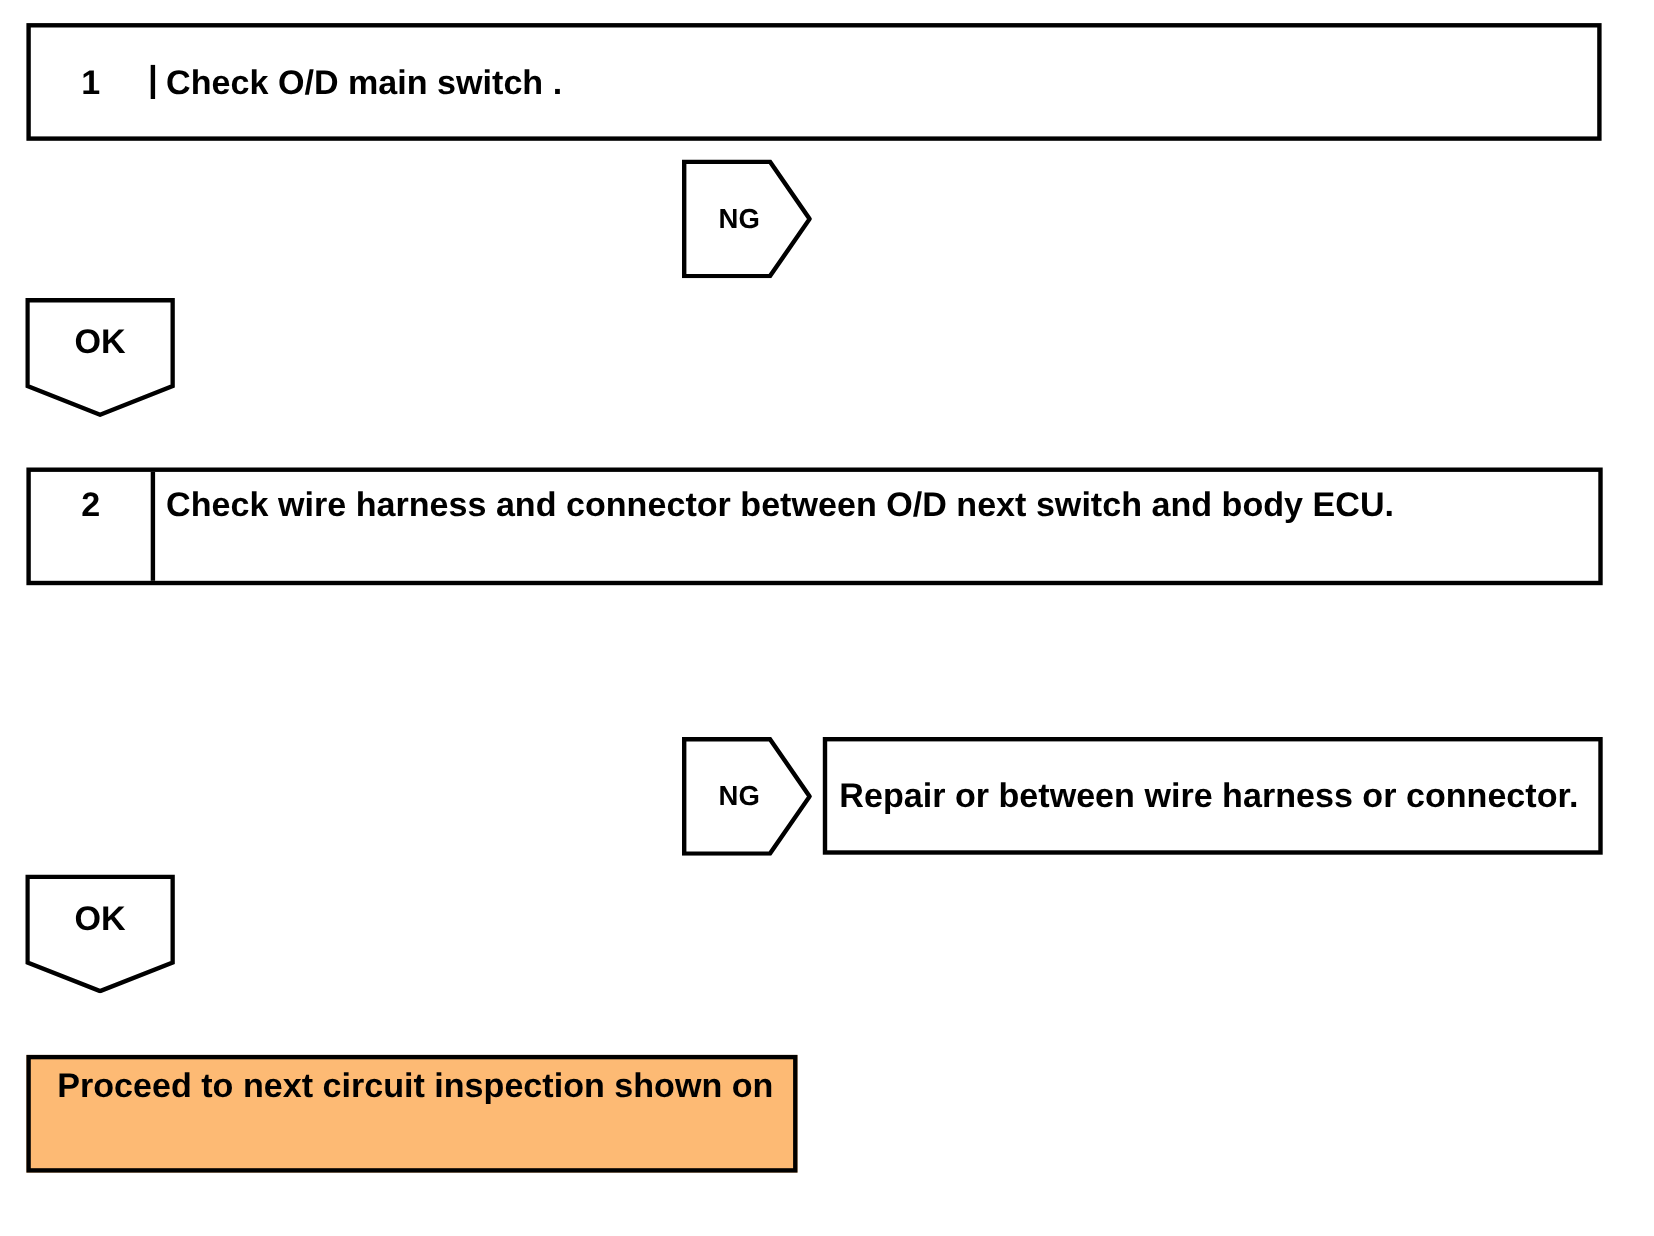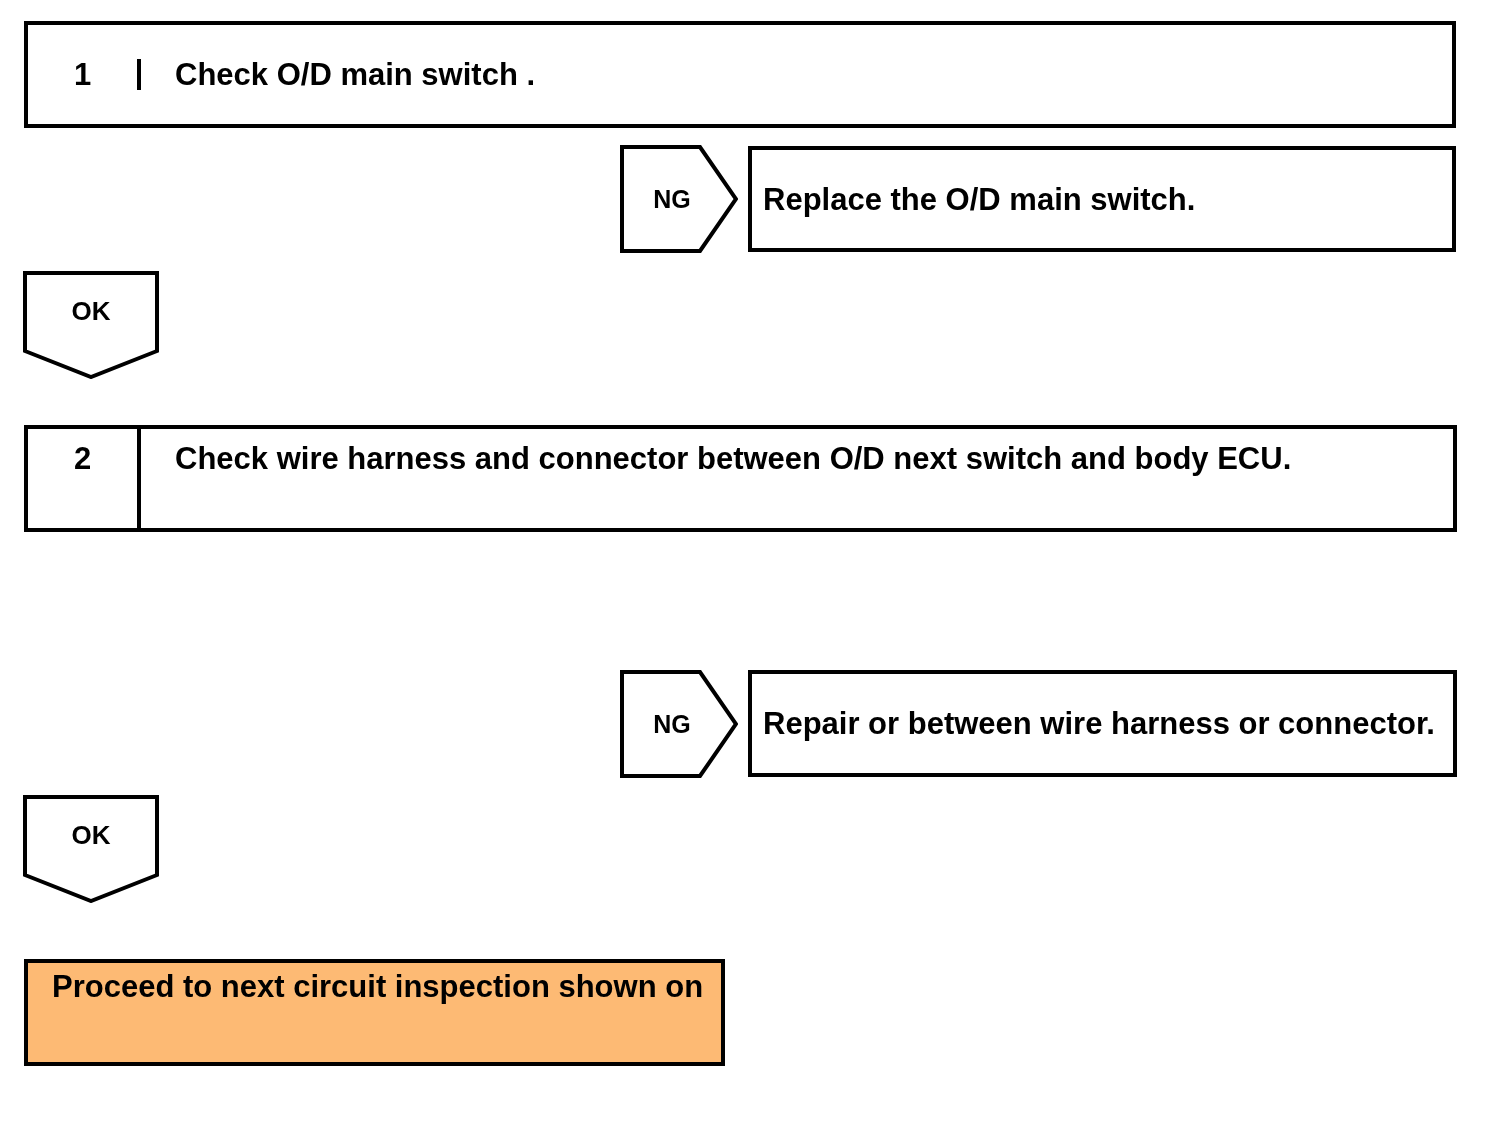--- a/index.html
+++ b/index.html
@@ -35,21 +35,20 @@
     justify-content: center;
     font-size: 31px;
     line-height: 31px;
   }
   .step-instruction {
     flex: 1;
     padding-left: 10px;
     font-size: 31px;
     line-height: 31px;
     white-space: pre;
-    margin-left: 24px;
   }
   .v-center { align-items: center; }
   .v-center .step-num { align-items: center; }
   .v-top .step-num { padding-top: 14px; }
   .v-top .step-instruction { padding-top: 14px; }
 
   
   .ng-arrow {
     width: 118px;
     height: 108px;
@@ -73,21 +72,21 @@
   }
   .ok-shape svg { position: absolute; left: 0; top: 0; }
   .ok-label {
     position: absolute;
     left: 0; top: 0;
     width: 100%;
     height: 80px;   
     display: flex;
     align-items: center;
     justify-content: center;
-    font-size: 26px;
+    font-size: 31px;
   }
 
   
   .result-box {
     box-sizing: border-box;
     border: 4px solid #000;
     background: #fff;
     display: flex;
     align-items: center;
     font-size: 31px;
@@ -114,21 +113,20 @@
     <div class="step-instruction" style="display:flex; align-items:center;">Check O/D main switch .</div>
   </div>
 
   <div class="abs ng-arrow" style="left:620px; top:145px;">
     <svg width="118" height="108" viewBox="0 0 118 108">
       <polygon points="2,2 80,2 116,54 80,106 2,106" fill="#ffffff" stroke="#000000" stroke-width="4"></polygon>
     </svg>
     <span class="ng-label">NG</span>
   </div>
 
-  <div class="abs result-box" style="left:748px; top:146px; width:708px; height:106px;">Replace the O/D main switch.</div>
 
   <div class="abs ok-shape" style="left:23px; top:271px;">
     <svg width="136" height="108" viewBox="0 0 136 108">
       <polygon points="2,2 134,2 134,80 68,106 2,80" fill="#ffffff" stroke="#000000" stroke-width="4"></polygon>
     </svg>
     <span class="ok-label">OK</span>
   </div>
 
   <div class="abs step-box v-top" style="left:24px; top:425px; width:1433px; height:107px;">
     <div class="step-num">2</div>

